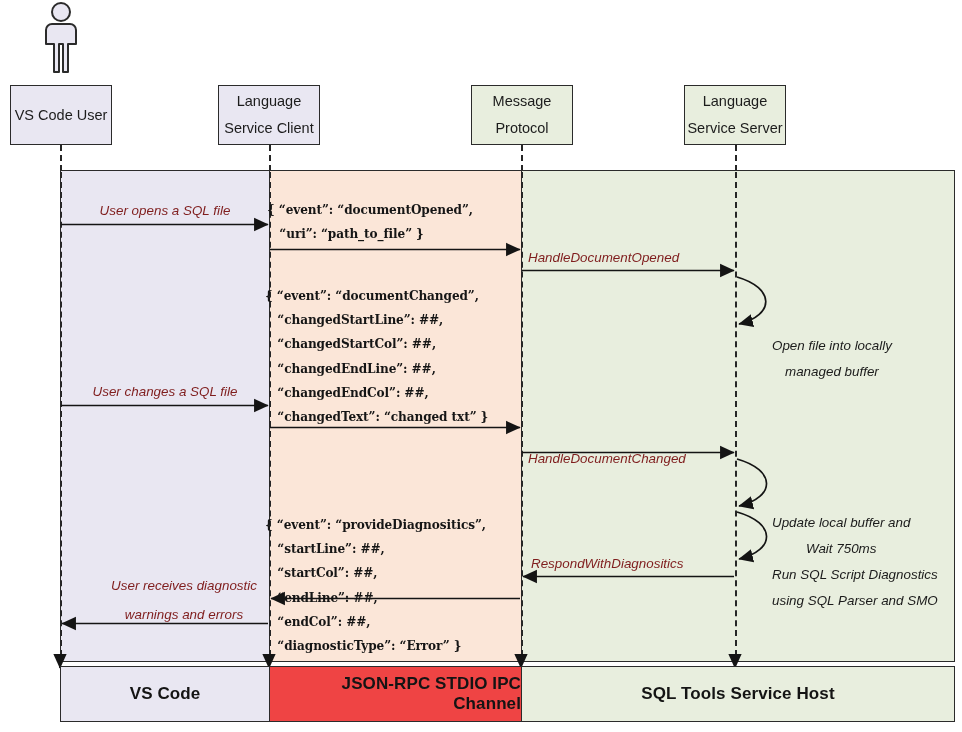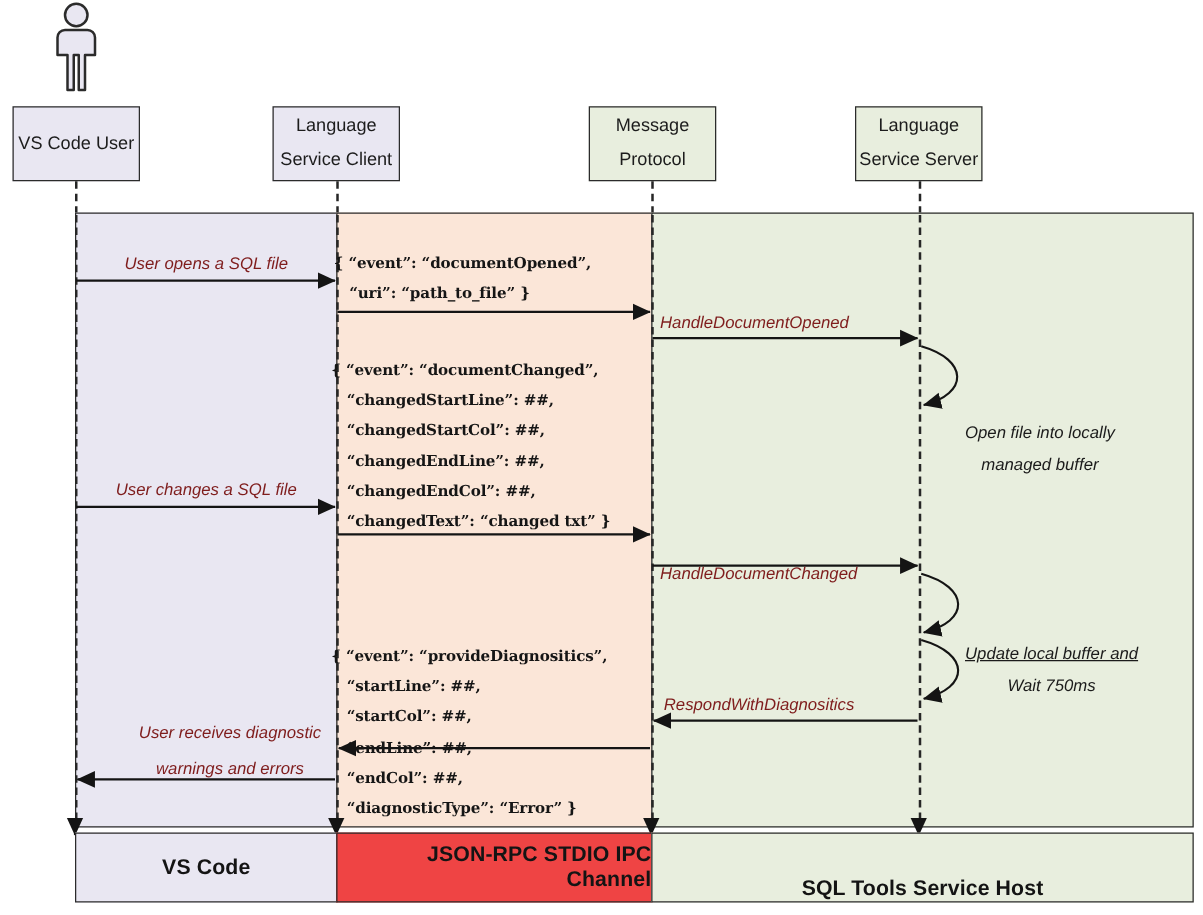--- a/index.html
+++ b/index.html
@@ -223,28 +223,32 @@
    “endLine”: ##,
    “endCol”: ##,
    “diagnosticType”: “Error” }</div>
 
   <div class="abs note" style="left:772px; top:289px;">
     <div>Open file into locally</div>
     <div>managed buffer</div>
   </div>
 
   <div class="abs note" style="left:772px; top:466px;">
-    <div style="text-align:right;text-decoration:underline;">Update local buffer and</div>
+    <div style="text-align:right;">Update local buffer and</div>
     <div style="text-align:center;">Wait 750ms</div>
   </div>
 
+  <div class="abs note" style="left:772px; top:518px;">
+    <div>Run SQL Script Diagnostics</div>
+    <div>using SQL Parser and SMO</div>
+  </div>
 
   <div class="abs fcell purple" style="left:60px;  top:666px; width:210px; height:56px;">
     <span>VS Code</span>
   </div>
   <div class="abs fcell peach" style="left:269px; top:666px; width:253px; height:56px;">
     <span>JSON-RPC STDIO IPC Channel</span>
   </div>
-  <div class="abs fcell green" style="left:521px; top:666px; width:434px; height:56px;align-items:flex-end;">
+  <div class="abs fcell green" style="left:521px; top:666px; width:434px; height:56px;">
     <span>SQL Tools Service Host</span>
   </div>
 
 </div>
 
 </body></html>

